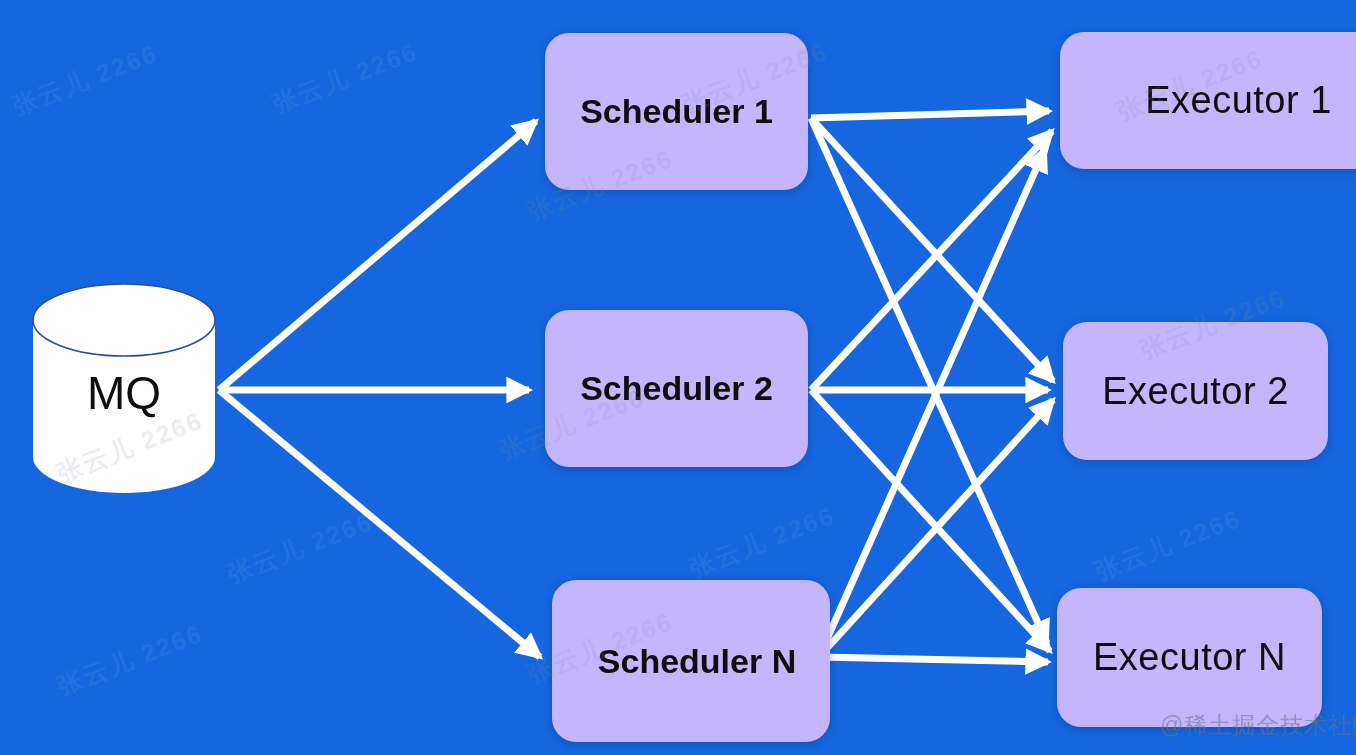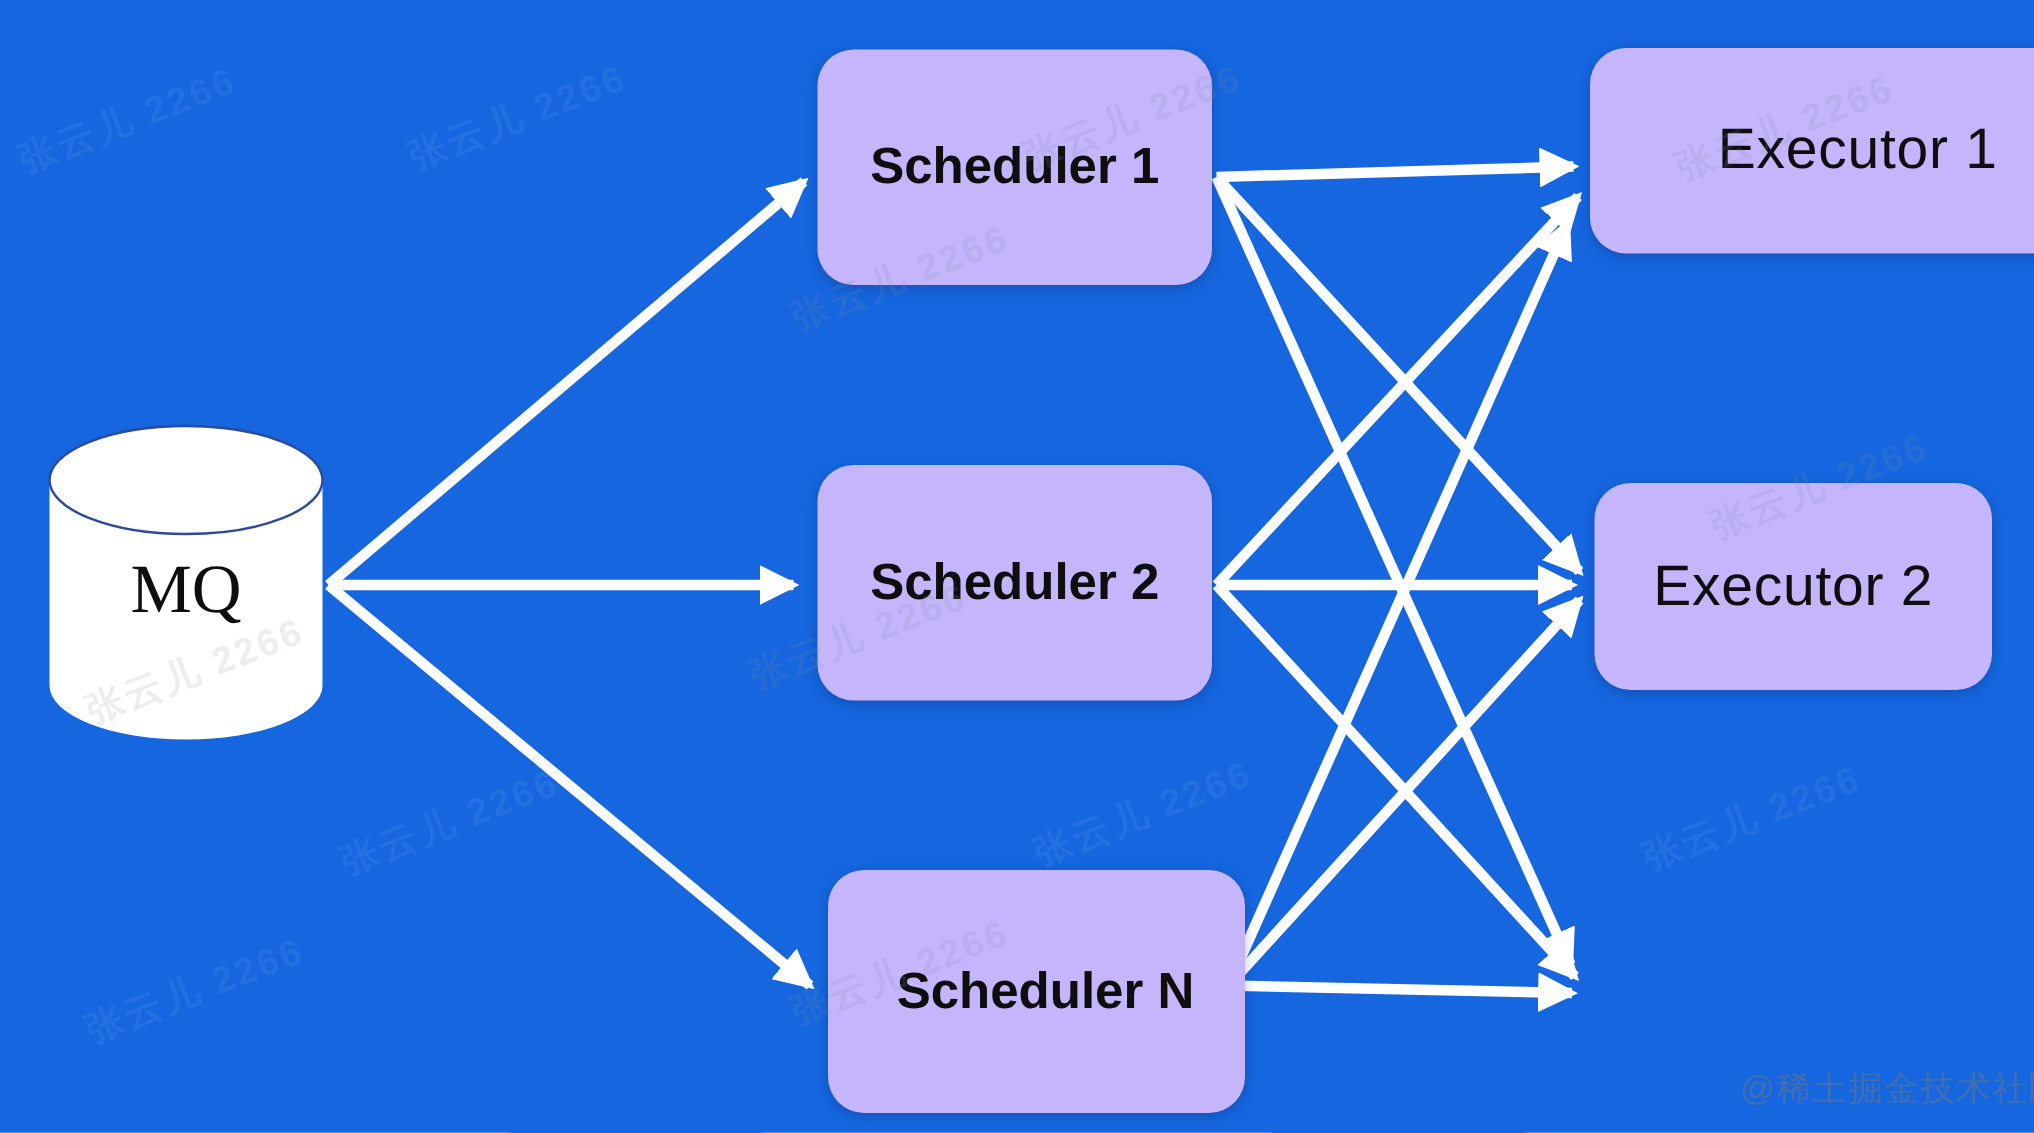--- a/index.html
+++ b/index.html
@@ -24,21 +24,21 @@
   .executor{font-weight:400;font-size:38px;letter-spacing:0.5px;}
   #node-scheduler-1{left:545px;top:33px;width:263px;height:157px;}
   #node-scheduler-2{left:545px;top:310px;width:263px;height:157px;}
   #node-scheduler-n{left:552px;top:580px;width:266px;height:162px;padding-left:12px;}
   #node-executor-1{left:1060px;top:32px;width:311px;height:137px;padding-left:23px;}
   #node-executor-2{left:1063px;top:322px;width:265px;height:138px;align-items:center;}
   #node-executor-n{left:1057px;top:588px;width:265px;height:139px;}
   #mq-label{
     position:absolute;left:33px;top:290px;width:182px;height:205px;
     display:flex;align-items:center;justify-content:center;
-    font-size:46px;color:#0e0e0e;z-index:2;font-family:Liberation Serif, serif;
+    font-size:46px;color:#0e0e0e;z-index:2;
   }
   .wm{
     position:absolute;
     font-size:25px;
     white-space:nowrap;
     transform:translate(-50%,-50%) rotate(-21deg);
     pointer-events:none;
     z-index:3;
     font-weight:bold;
     letter-spacing:2px;
@@ -112,20 +112,23 @@
   <div class="node scheduler" id="node-scheduler-n">
     <span>Scheduler N</span>
   </div>
 
   <div class="node executor" id="node-executor-1">
     <span>Executor 1</span>
   </div>
   <div class="node executor" id="node-executor-2">
     <span>Executor 2</span>
   </div>
+  <div class="node executor" id="node-executor-n">
+    <span>Executor N</span>
+  </div>
 
   <span class="wm wm-blue" id="wm-1">张云儿 2266</span>
   <span class="wm wm-gray" id="wm-2">张云儿 2266</span>
   <span class="wm wm-gray" id="wm-3">张云儿 2266</span>
   <span class="wm wm-gray" id="wm-4">张云儿 2266</span>
   <span class="wm wm-gray" id="wm-5">张云儿 2266</span>
   <span class="wm wm-blue" id="wm-6">张云儿 2266</span>
   <span class="wm wm-blue" id="wm-7">张云儿 2266</span>
   <span class="wm wm-blue" id="wm-8">张云儿 2266</span>
   <span class="wm wm-blue" id="wm-9">张云儿 2266</span>

